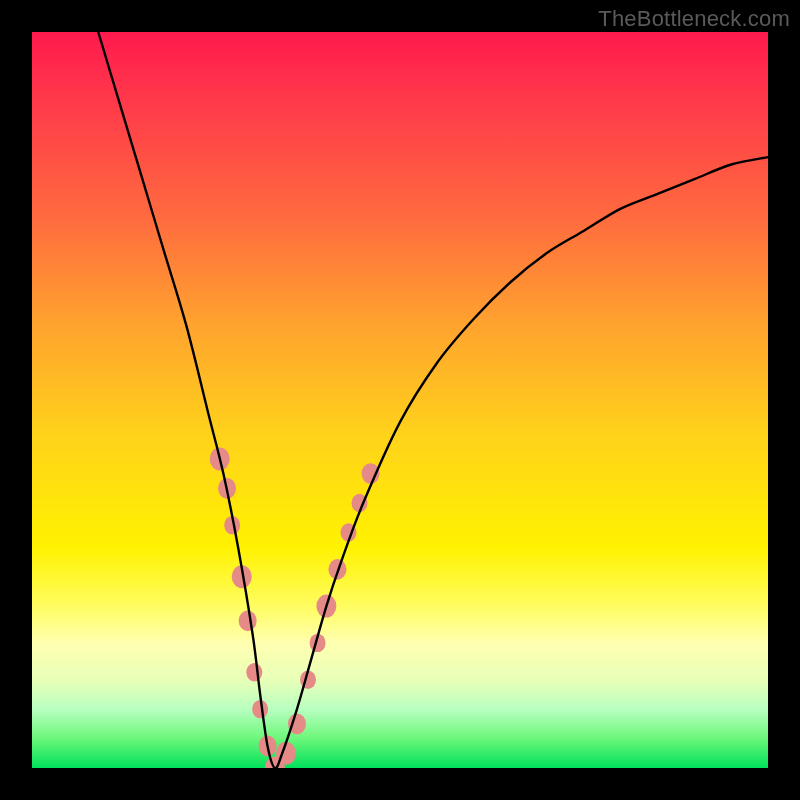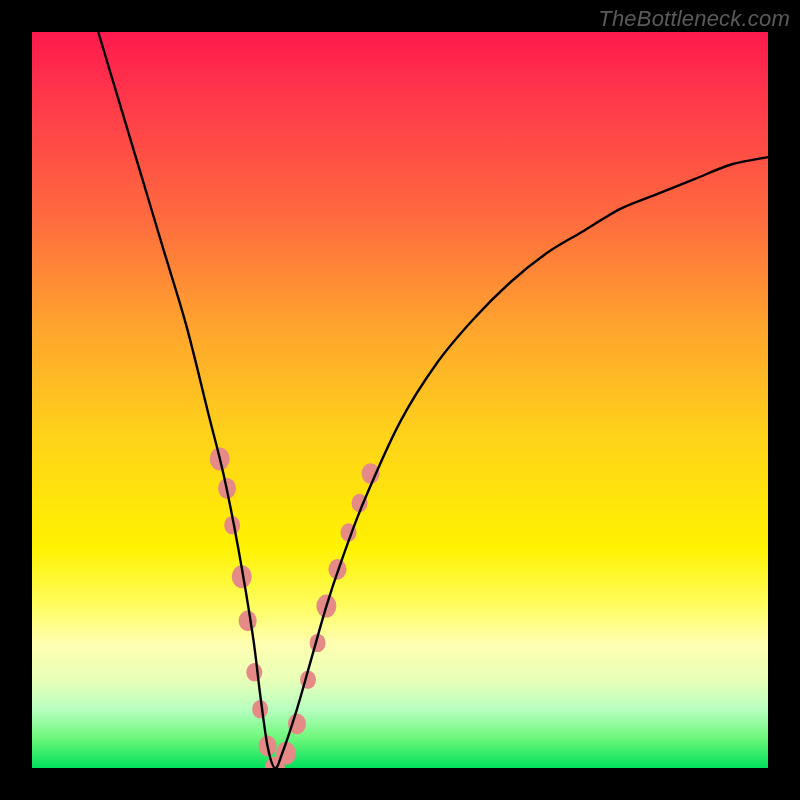--- a/index.html
+++ b/index.html
@@ -33,21 +33,20 @@
     );
   }
   .watermark {
     position: absolute;
     top: 6px;
     right: 10px;
     color: #5a5a5a;
     font-size: 22px;
     font-weight: 400;
     letter-spacing: 0.2px;
-    font-style: italic;
   }
   svg.curve {
     position: absolute;
     left: 0;
     top: 0;
     width: 736px;
     height: 736px;
   }
 </style>
 </head>

